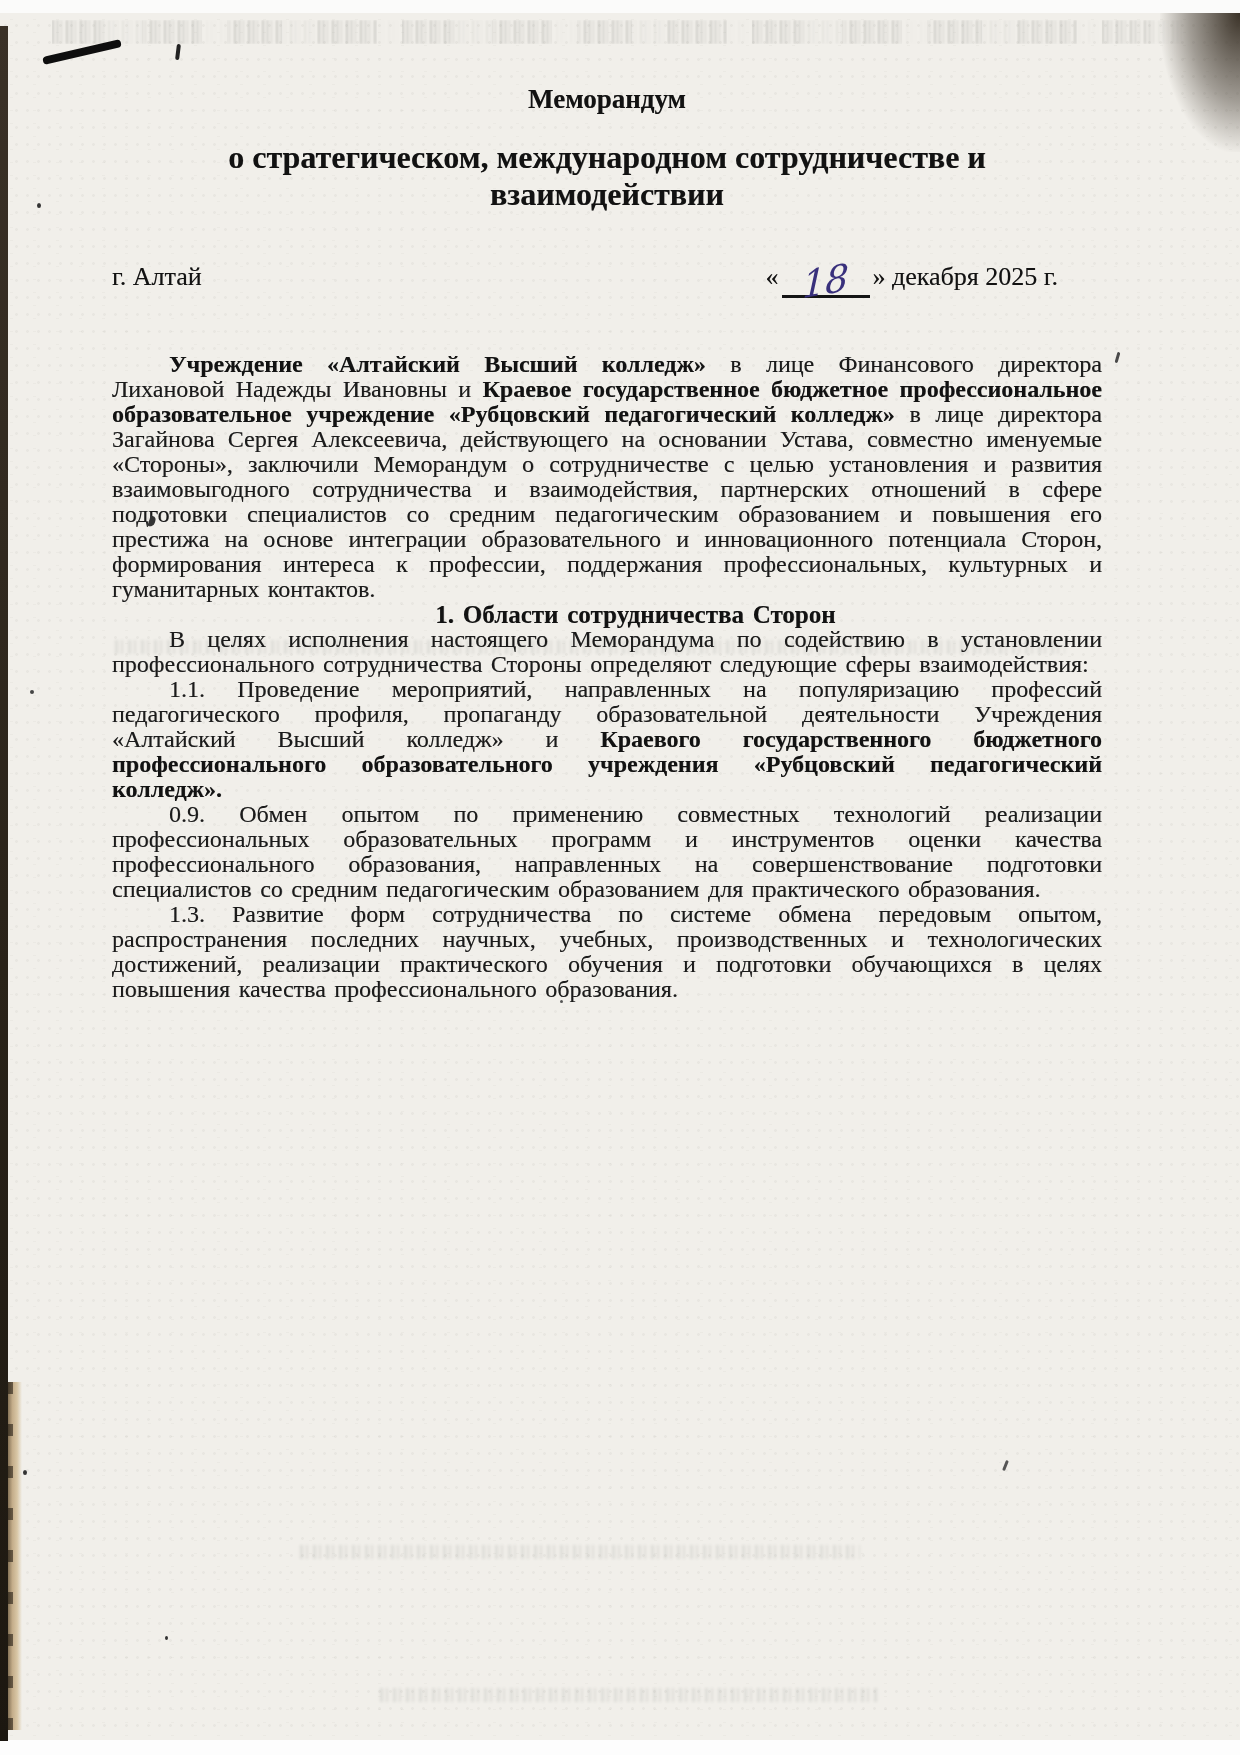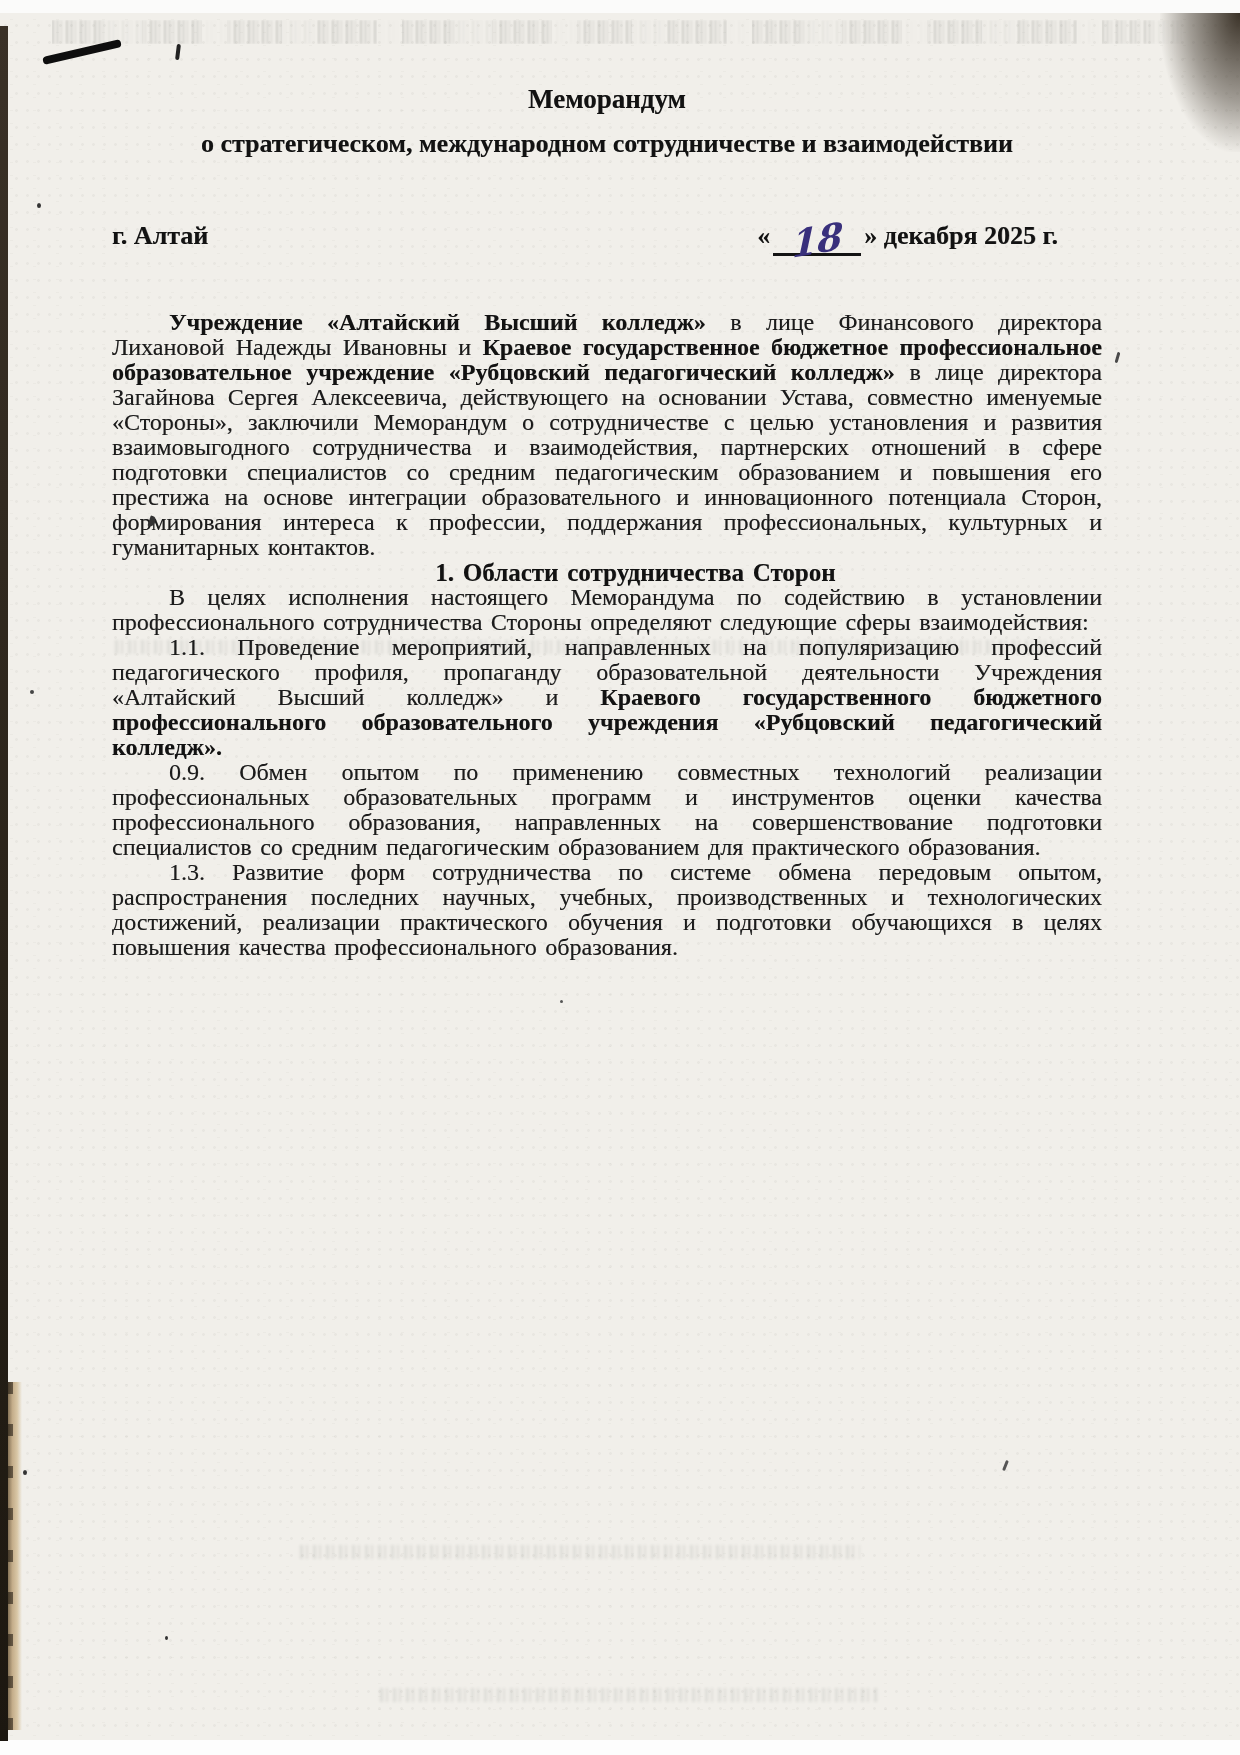--- a/index.html
+++ b/index.html
@@ -71,31 +71,31 @@
   .speck.s-dot4 { left:23px; top:1470px; width:4px; height:5px; border-radius:50%; }
   .speck.s-dot5 { left:560px; top:1000px; width:3px; height:3px; border-radius:50%; background:#555; }
   
   .content {
     position:absolute; inset:0;
     padding: 84px 138px 0 112px;
     z-index:3;
     text-shadow: 0.3px 0.3px 0.4px rgba(25,25,25,.45);
   }
   .doc-title {
-    margin:0 0 14px 0; text-align:center;
+    margin:0 0 24px 0; text-align:center;
     font-size:27px; font-weight:700; color:#121212;
   }
   .doc-subtitle {
     margin:0; text-align:center;
-    font-size:26px; font-weight:700; color:#121212;
+    font-size:32px; font-weight:700; color:#121212;
   }
   .place-date {
-    margin-top:58px; padding-right:44px;
+    margin-top:46px; padding-right:44px;
     display:flex; justify-content:space-between; align-items:baseline;
-    font-size:26px; font-weight:700; color:#121212;
+    font-size:26px; font-weight:400; color:#121212;
   }
   .date-blank {
     display:inline-block; width:88px; height:36px;
     border-bottom:3px solid #141414;
     text-align:center; vertical-align:-8px; margin:0 3px; position:relative;
   }
   .date-day {
     font-family:"DejaVu Serif", serif; font-style:italic; font-size:37px;
     color:#39307c; display:inline-block;
     transform: rotate(-10deg) skewX(-12deg);

